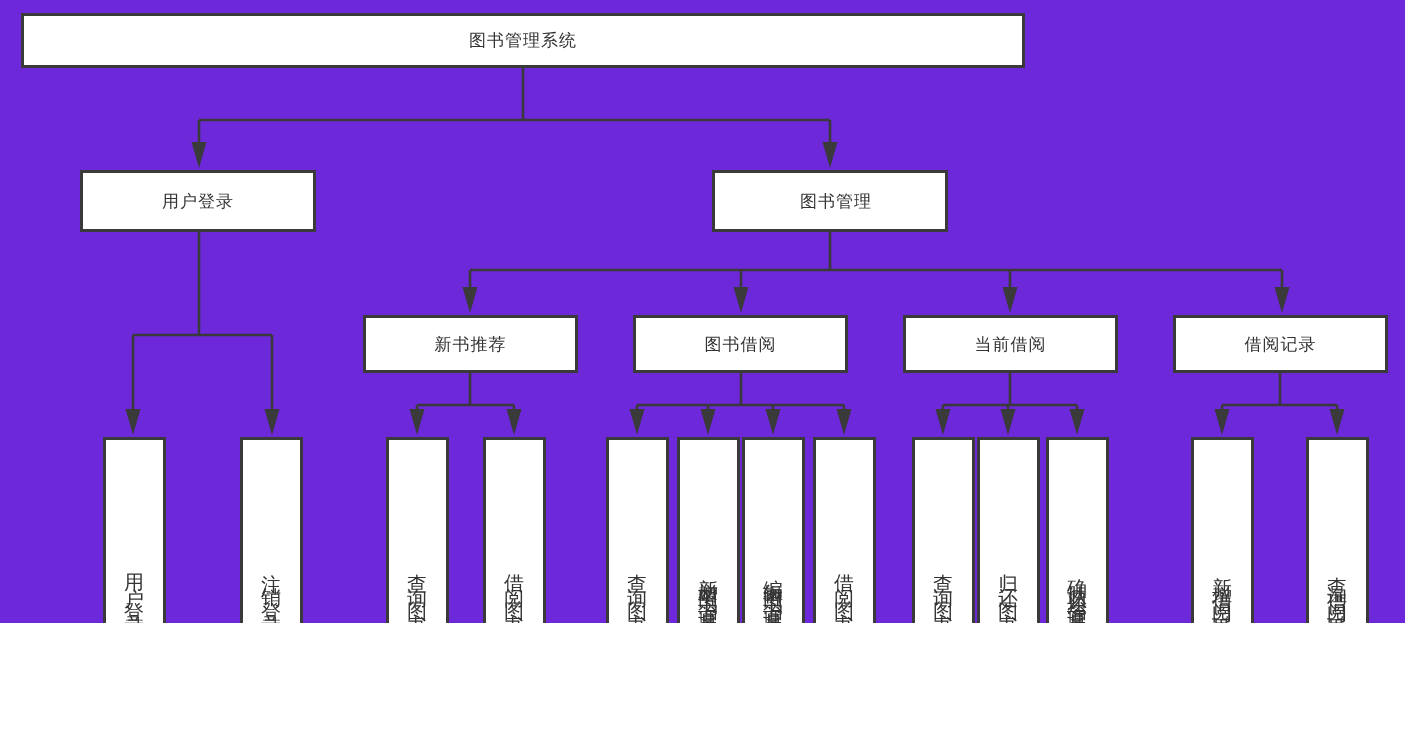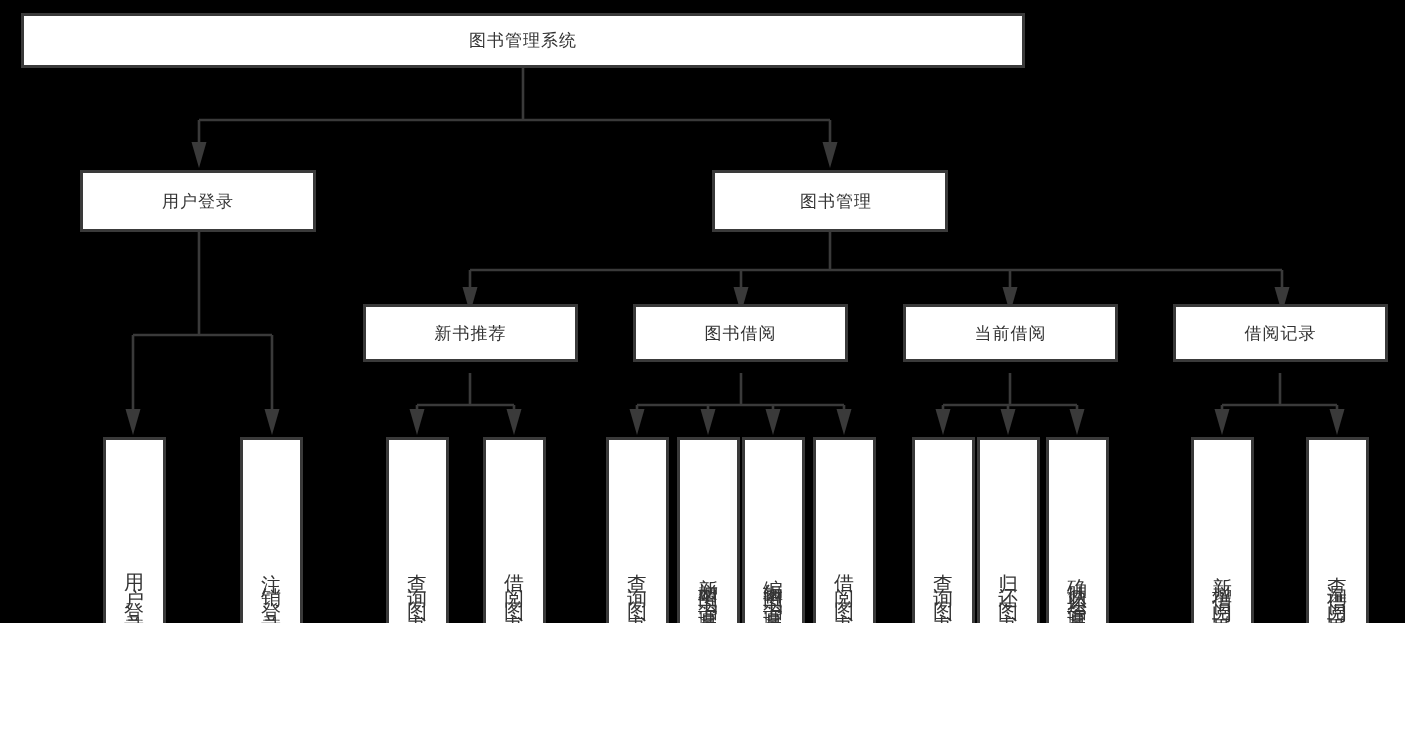--- a/index.html
+++ b/index.html
@@ -1,37 +1,37 @@
 <!DOCTYPE html>
 <html><head>
 <meta charset="utf-8">
 <style>
   html,body{margin:0;padding:0;background:#ffffff;}
   .stage{
-    position:relative;width:1405px;height:623px;background:#000000;
+    position:relative;width:1405px;height:623px;background:#6d28d9;
     font-family:"Liberation Sans","DejaVu Sans",sans-serif;overflow:hidden;
   }
   .connectors{position:absolute;left:0;top:0;}
   .node{
     position:absolute;box-sizing:border-box;border:3px solid #3a3a3a;background:#ffffff;
     display:flex;align-items:center;justify-content:center;color:#333333;
   }
   .h-node{font-size:17px;letter-spacing:1px;}
   .v-node{
     writing-mode:vertical-rl;text-orientation:mixed;
     font-size:20px;line-height:1;
   }
   .vt4{letter-spacing:0.70em;}
   .vt6{letter-spacing:0.42em;}
   .vtl{letter-spacing:0.26em;}
   
   .root-box{left:21px;top:13px;width:1004px;height:55px;}
   .b-user{left:80px;top:170px;width:236px;height:62px;}
   .b-mgmt{left:712px;top:170px;width:236px;height:62px;padding-left:12px;}
-  .l3{top:304px;height:58px;width:215px;}
+  .l3{top:315px;height:58px;width:215px;}
   .l3a{left:363px;} .l3b{left:633px;font-family:Liberation Mono, monospace;} .l3c{left:903px;text-align:center;} .l3d{left:1173px;}
   .leaf{top:437px;height:298px;width:63px;}
   .watermark{
     position:absolute;right:4px;top:717px;font-size:19px;color:#b0b0b0;
     letter-spacing:1px;z-index:5;
   }
 </style>
 </head>
 <body>
 

